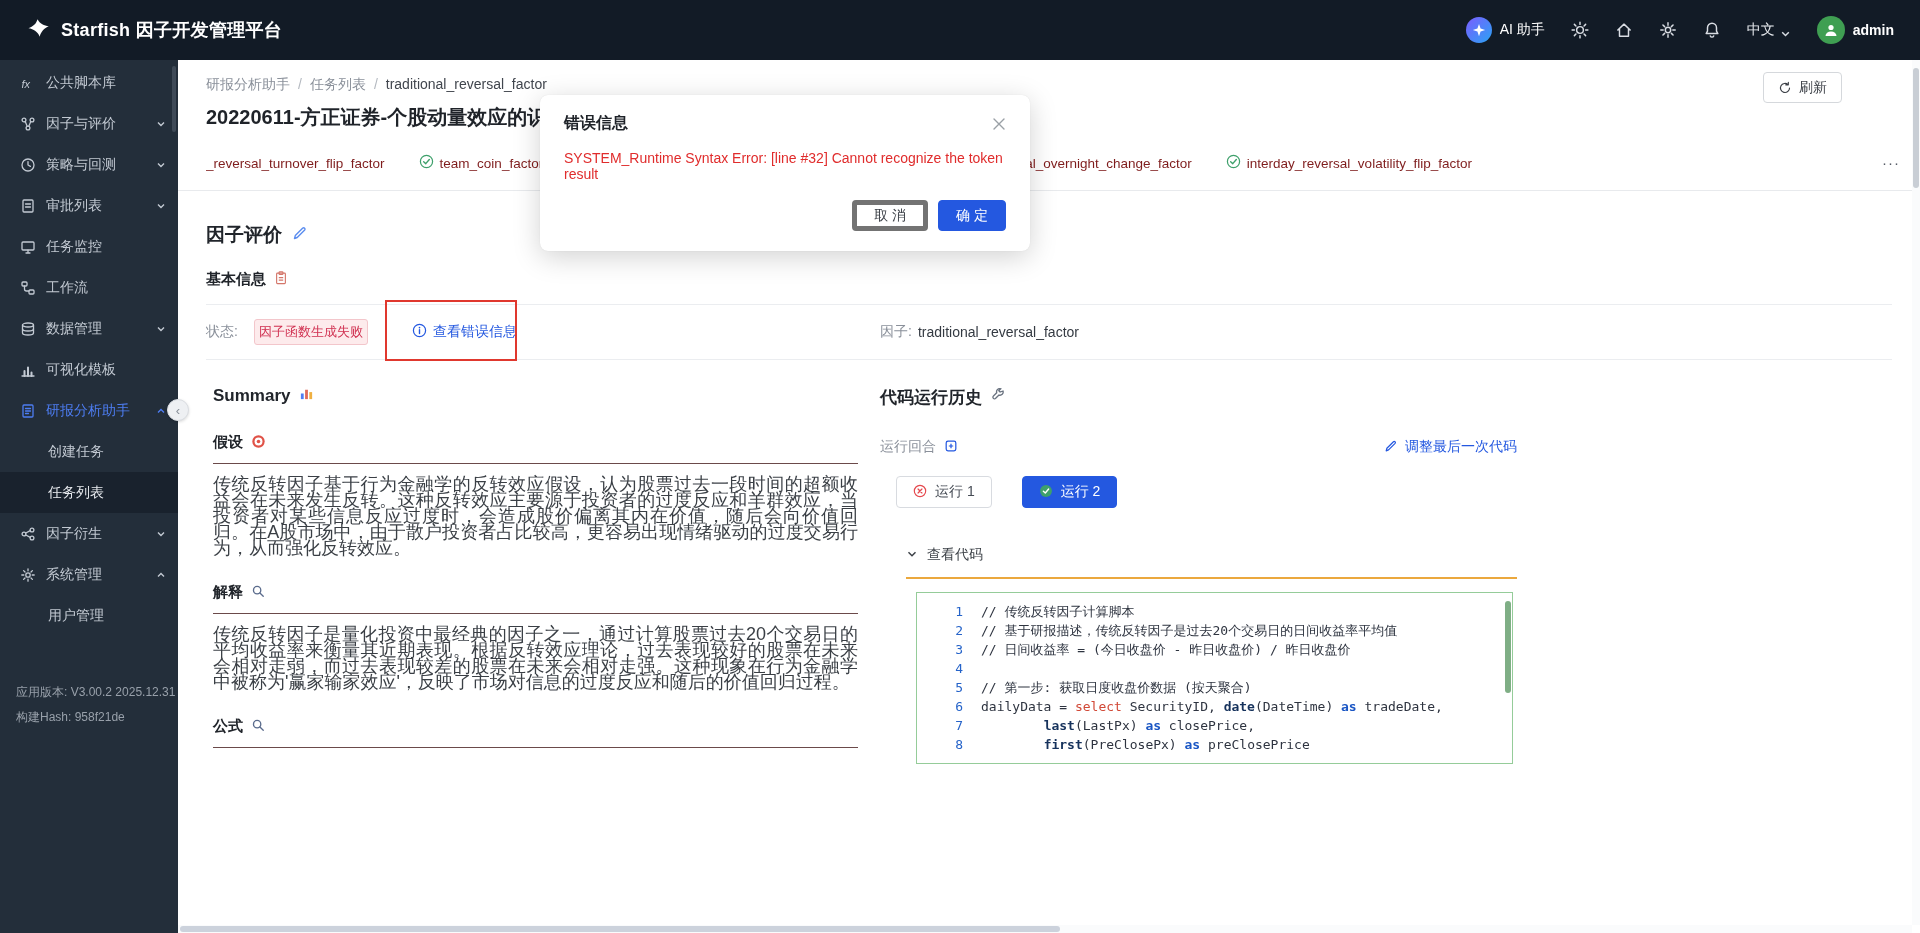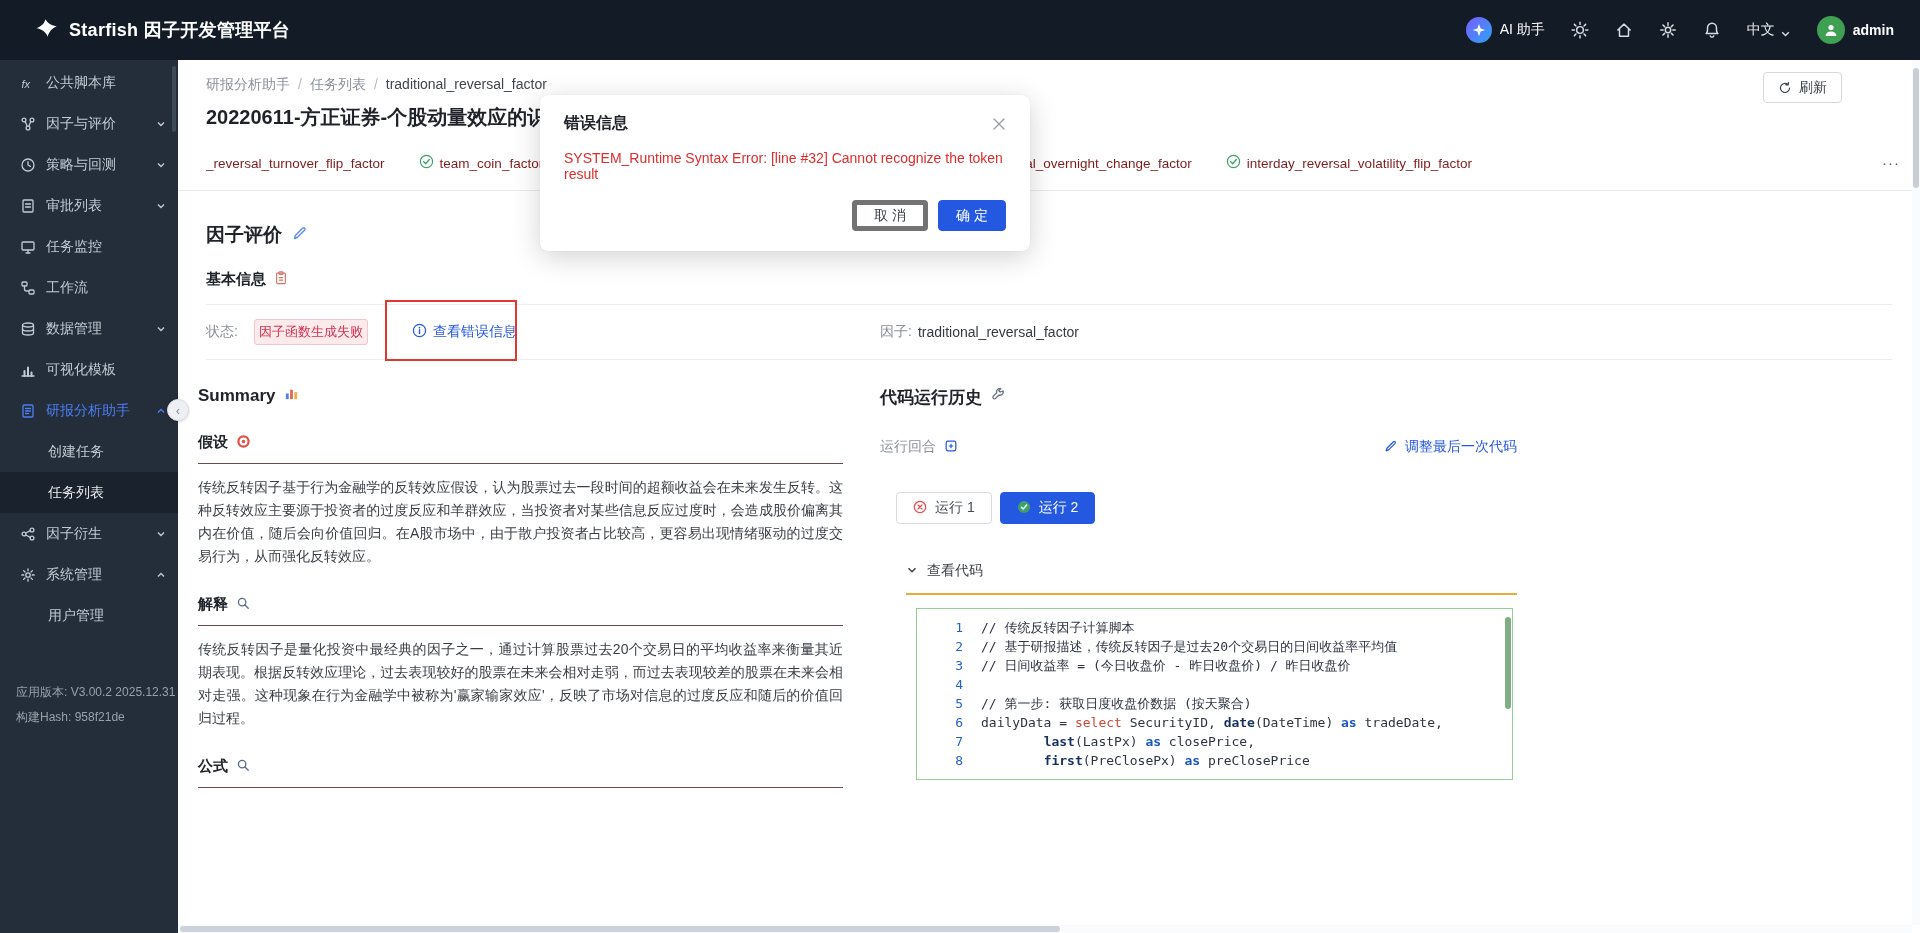--- a/index.html
+++ b/index.html
@@ -1,21 +1,21 @@
 <!DOCTYPE html>
 <html><head>
 <meta charset="utf-8">
 <style>
   * { margin:0; padding:0; box-sizing:border-box; }
   html,body { width:1920px; height:933px; overflow:hidden; }
   body { font-family:"Liberation Sans", sans-serif; background:#fff; position:relative; color:#3a3f45; }
 
   
   .navbar { position:absolute; top:0; left:0; width:1920px; height:60px; background:#121b26;
-            display:flex; align-items:center; justify-content:space-between; padding:0 26px 0 32px; z-index:30; }
+            display:flex; align-items:center; justify-content:space-between; padding:0 26px 0 24px; z-index:30; }
   .nav-left { display:flex; align-items:center; gap:10px; }
   .brand { color:#fff; font-size:18px; font-weight:bold; letter-spacing:.3px; }
   .nav-right { display:flex; align-items:center; gap:26px; }
   .ai-chip { display:flex; align-items:center; gap:8px; color:#fff; font-size:14px; cursor:pointer; }
   .ai-badge { width:26px; height:26px; border-radius:50%; background:linear-gradient(135deg,#7b5cff,#2aa4f4);
               display:flex; align-items:center; justify-content:center; }
   .nav-ic { color:#d9dde3; display:flex; align-items:center; cursor:pointer; }
   .lang { display:flex; align-items:flex-end; gap:5px; color:#e7eaee; font-size:14px; cursor:pointer; }
   .user-chip { display:flex; align-items:center; gap:8px; cursor:pointer; }
   .avatar { width:28px; height:28px; border-radius:50%; background:#3f9f52; display:flex; align-items:center; justify-content:center; }
@@ -69,33 +69,33 @@
                  display:flex; align-items:center; gap:16px; }
   .field-label { font-size:14px; color:#8a909a; }
   .status-badge { font-size:13px; color:#d03050; background:#fdebec; border:1px solid #f3c6cb;
                   border-radius:3px; padding:3px 4px; }
   .error-link { display:flex; align-items:center; gap:6px; color:#2458e0; font-size:14px; cursor:pointer; margin-left:28px; }
   .status-right { position:absolute; left:674px; top:50%; transform:translateY(-50%);
                   display:flex; align-items:center; gap:6px; }
   .factor-value { font-size:14px; color:#343a42; }
 
   
-  .left-col { position:absolute; top:326px; left:20px; width:645px; }
+  .left-col { position:absolute; top:326px; left:35px; width:645px; }
   .panel-title { font-size:17px; font-weight:bold; color:#21252b; display:flex; align-items:center; gap:9px; }
   .sum-sec { margin-top:27px; }
   .sec-head { display:flex; align-items:center; gap:8px; font-size:15px; font-weight:bold; color:#21252b; }
   .sec-line { margin-top:11px; height:1px; background:#6b4a4a; }
-  .sec-text { margin-top:12px; font-size:14px; line-height:23px; color:#3a3f45; text-align:justify; }
+  .sec-text { margin-top:12px; font-size:18px; line-height:16px; color:#3a3f45; text-align:justify; }
 
   
   .right-col { position:absolute; top:326px; left:702px; width:637px; }
   .round-row { margin-top:29px; display:flex; align-items:center; justify-content:space-between; }
   .round-label { display:flex; align-items:center; gap:8px; font-size:14px; color:#8a909a; }
   .adjust-link { display:flex; align-items:center; gap:7px; font-size:14px; color:#2458e0; cursor:pointer; }
-  .runs { margin-top:36px; margin-left:16px; display:flex; gap:8px; }
+  .runs { margin-top:20px; margin-left:16px; display:flex; gap:30px; }
   .run-btn { display:flex; align-items:center; gap:8px; height:32px; padding:0 16px; border-radius:4px;
              border:1px solid #d8dbe0; background:#fff; color:#454b54; font-size:14px;
              font-family:"Liberation Sans",sans-serif; cursor:pointer; }
   .run-btn.active { background:#2458e0; border-color:#2458e0; color:#fff; }
   .code-panel { margin-top:38px; margin-left:26px; }
   .code-head { display:flex; align-items:center; gap:9px; font-size:14px; color:#3a3f45;
                padding-bottom:13px; border-bottom:2px solid #eba83d; cursor:pointer; }
   .code-box { margin:13px 4px 0 10px; border:1px solid #95cc99; background:#fff; padding:9px 0; position:relative; }
   .code-line { display:flex; line-height:19px; font-family:"DejaVu Sans Mono", monospace; font-size:13px; }
   .ln { width:64px; text-align:right; padding-right:18px; color:#2563c9; flex:none; user-select:none; }

